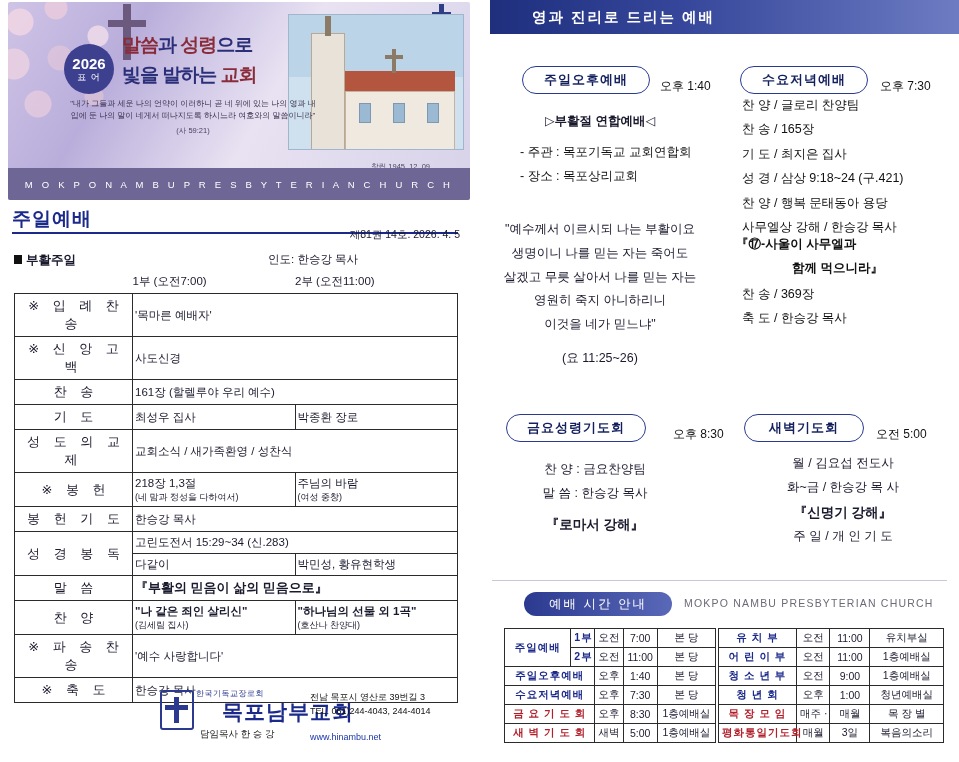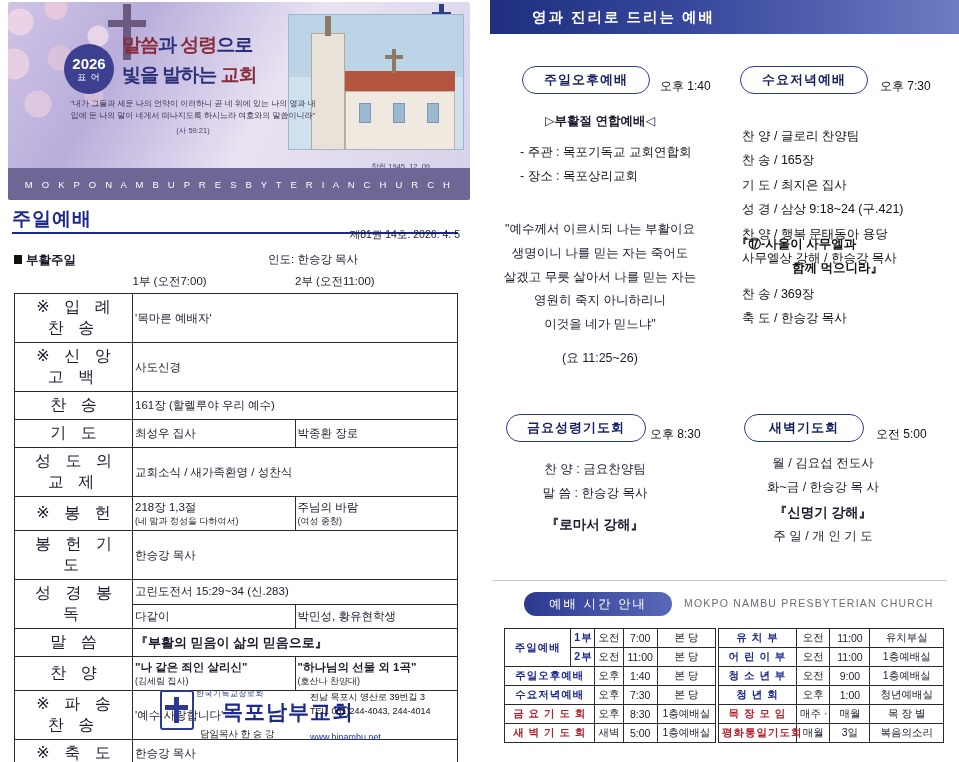--- a/index.html
+++ b/index.html
@@ -104,21 +104,21 @@
   .leader { position:absolute; left:268px; top:252px; font-size:11.5px; }
 
   
   table.order {
     position:absolute; left:14px; top:272px; width:444px;
     border-collapse:collapse; table-layout:fixed;
     font-size:11.5px;
   }
   table.order td { border:1px solid #2b2b2b; padding:3px 2px; text-align:left; vertical-align:middle; }
   table.order td.lbl {
-    width:118px; letter-spacing:5px; text-indent:5px; font-size:16px; text-align:center;
+    width:118px; letter-spacing:5px; text-indent:5px; font-size:13px; text-align:center;
   }
   table.order tr.hdr td { border:none; font-size:11.5px; padding:2px 0 4px; }
   .sub { font-size:9px; display:block; line-height:1.35; }
   .bold-line { font-weight:bold; font-size:13px; }
   .quote { font-weight:bold; }
 
   
   .footer { position:absolute; left:0; bottom:6px; width:478px; height:74px; }
   .logo-mark {
     position:absolute; left:160px; top:8px; width:34px; height:40px;
@@ -338,48 +338,48 @@
       <div>생명이니 나를 믿는 자는 죽어도</div>
       <div>살겠고 무릇 살아서 나를 믿는 자는</div>
       <div>영원히 죽지 아니하리니</div>
       <div>이것을 네가 믿느냐"</div>
       <div style="margin-top:10px">(요 11:25~26)</div>
     </div>
 
     <div class="pill" style="left:262px; top:66px; width:128px;">수요저녁예배</div>
     <div class="timetag" style="left:402px; top:78px;">오후 7:30</div>
 
-    <div class="blk" style="left:264px; top:124px;">
+    <div class="blk" style="left:264px; top:93px;">
       <div class="row">찬   양 / 글로리 찬양팀</div>
       <div class="row">찬   송 / 165장</div>
       <div class="row">기   도 / 최지은 집사</div>
       <div class="row">성   경 / 삼상 9:18~24 (구.421)</div>
       <div class="row">찬   양 / 행복 문태동아 용당</div>
       <div class="row">사무엘상 강해 / 한승강 목사</div>
     </div>
     <div class="blk" style="left:258px; top:232px; font-weight:bold;">
       <div class="row">『⑰-사울이 사무엘과</div>
       <div class="row" style="padding-left:56px;">함께 먹으니라』</div>
     </div>
     <div class="blk" style="left:264px; top:282px;">
       <div class="row">찬   송 / 369장</div>
       <div class="row">축   도 / 한승강 목사</div>
     </div>
 
     <div class="pill" style="left:28px; top:414px; width:140px;">금요성령기도회</div>
-    <div class="timetag" style="left:172px; top:426px;">오후 8:30</div>
+    <div class="timetag" style="left:195px; top:426px;">오후 8:30</div>
     <div class="center-blk" style="left:12px; top:458px; width:210px;">
       <div>찬  양 : 금요찬양팀</div>
       <div>말  씀 : 한승강 목사</div>
       <div style="font-weight:bold; font-size:13.5px; margin-top:6px;">『로마서 강해』</div>
     </div>
 
     <div class="pill" style="left:266px; top:414px; width:120px;">새벽기도회</div>
     <div class="timetag" style="left:398px; top:426px;">오전 5:00</div>
-    <div class="center-blk" style="left:240px; top:452px; width:210px;">
+    <div class="center-blk" style="left:260px; top:452px; width:210px;">
       <div>월 / 김요섭 전도사</div>
       <div>화~금 / 한승강 목 사</div>
       <div style="font-weight:bold; font-size:13.5px;">『신명기 강해』</div>
       <div>주  일 / 개 인 기 도</div>
     </div>
   </div>
 
   <div class="hr-mid"></div>
 
   <div class="sched-pill">예배 시간 안내</div>

